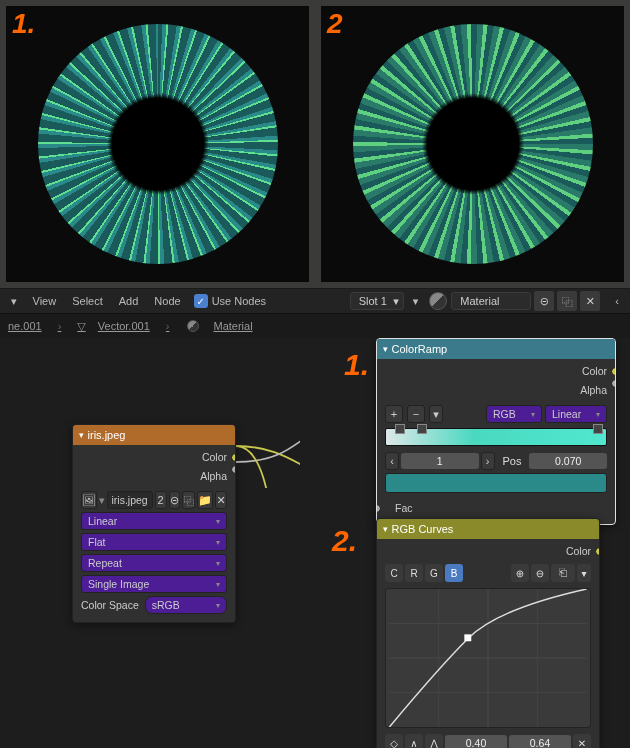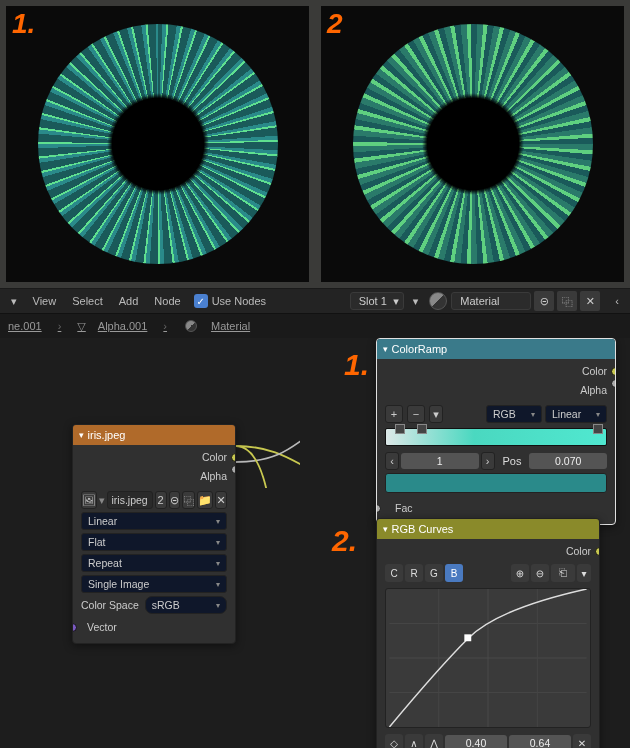--- a/index.html
+++ b/index.html
@@ -37,21 +37,21 @@
   .canvas .dots { position: absolute; inset: 0; background-image: radial-gradient(#2a2a2a 0.5px, transparent 0.5px); background-size: 18px 18px; }
 
   .node { position: absolute; background: #303030; border-radius: 4px; overflow: hidden; box-shadow: 0 2px 8px rgba(0,0,0,.45); border: 1px solid #222; }
   .node.active { border: 1px solid #e0e0e0; }
   .node-header { height: 20px; display: flex; align-items: center; padding: 0 6px; font-size: 11px; color: #fff; gap: 4px; }
   .node-header .chev { font-size: 9px; }
   .node-body { padding: 4px 8px 8px 8px; display: flex; flex-direction: column; gap: 3px; }
   .sock-row { display: flex; align-items: center; height: 16px; font-size: 10.5px; color: #ccc; }
   .sock-row.r { justify-content: flex-end; }
   .sock { width: 9px; height: 9px; border-radius: 50%; position: absolute; border: 1px solid #111; }
-  .dropdown { background: #0f172a; border: 1px solid #222; border-radius: 3px; padding: 2px 6px; color: #ccc; font-size: 10.5px; display: flex; justify-content: space-between; align-items: center; }
+  .dropdown { background: #4c1d95; border: 1px solid #222; border-radius: 3px; padding: 2px 6px; color: #ccc; font-size: 10.5px; display: flex; justify-content: space-between; align-items: center; }
   .dropdown .car { color: #888; font-size: 8px; }
   .mini-btn { width: 18px; height: 18px; background: #3a3a3a; border-radius: 3px; display: inline-flex; align-items: center; justify-content: center; color: #ccc; font-size: 11px; border: 1px solid #222;}
   .num-field { background: #545454; border-radius: 3px; padding: 2px 6px; color: #eee; font-size: 10.5px; flex: 1; text-align: center; }
   .pos-label { color: #ddd; padding: 0 6px; font-size: 11px; }
   .swatch-lg { height: 20px; background: #2a8a8a; border-radius: 3px; border: 1px solid #222; }
 
   
   .img-node { left: 72px; top: 86px; width: 164px; }
   .img-header { background: #b06a2a; }
   .field-row { display: flex; gap: 2px; align-items: center; }
@@ -117,21 +117,21 @@
   <span class="icon-btn boxed">⊝</span>
   <span class="icon-btn boxed">⿻</span>
   <span class="icon-btn boxed">✕</span>
   <span class="header-item" style="margin-left:6px;">‹</span>
 </div>
 
 <div class="breadcrumb-bar">
   <span>ne.001</span>
   <span class="bc-sep">›</span>
   <span>▽</span>
-  <span>Alpha.001</span>
+  <span>Vector.001</span>
   <span class="bc-sep">›</span>
   <span class="circle-btn split" style="width:12px;height:12px;"></span>
   <span>Material</span>
 </div>
 
 <div class="canvas">
   <div class="dots"></div>
 
   <svg class="wires">
     <path d="M 236 108 C 300 108, 310 150, 378 150" stroke="#c8c850" stroke-width="1.8" fill="none"></path>
@@ -184,24 +184,20 @@
           <span>Single Image</span>
           <span class="car">▾</span>
         </div>
       <div class="color-row">
         <span class="color-lbl">Color Space</span>
         <div class="dropdown" style="flex:1;border-radius:7px;">
             <span>sRGB</span>
             <span class="car">▾</span>
           </div>
       </div>
-      <div class="sock-row" style="margin-top:2px;">
-          <span class="sock" style="left:-5px;background:#7a5ac0;"></span>
-        <span style="margin-left:6px;">Vector</span>
-        </div>
     </div>
   </div>
 
   <div class="node ramp-node active">
     <div class="node-header ramp-header">
       <span class="chev">▾</span>
       <span>ColorRamp</span>
     </div>
     <div class="node-body">
       <div class="sock-row r">

